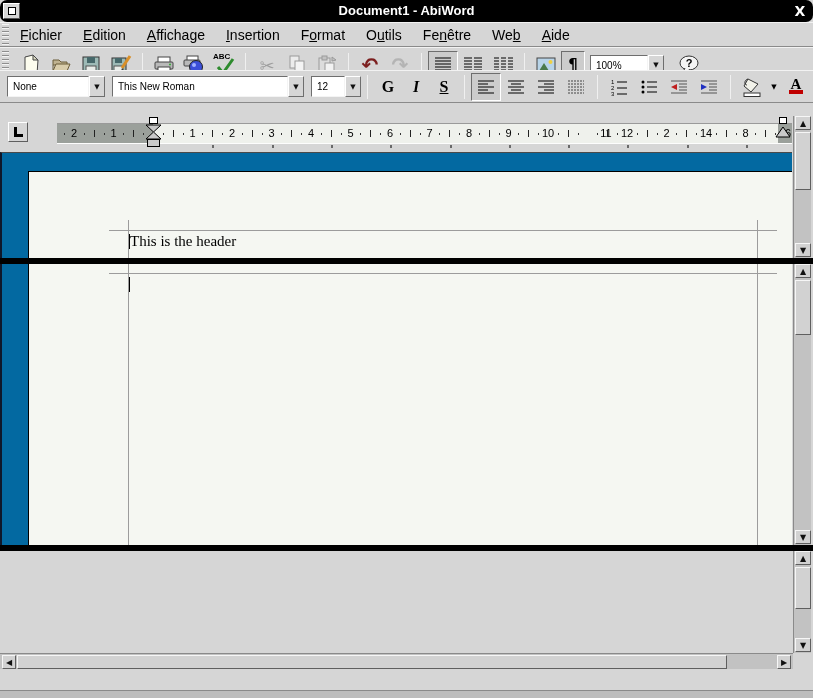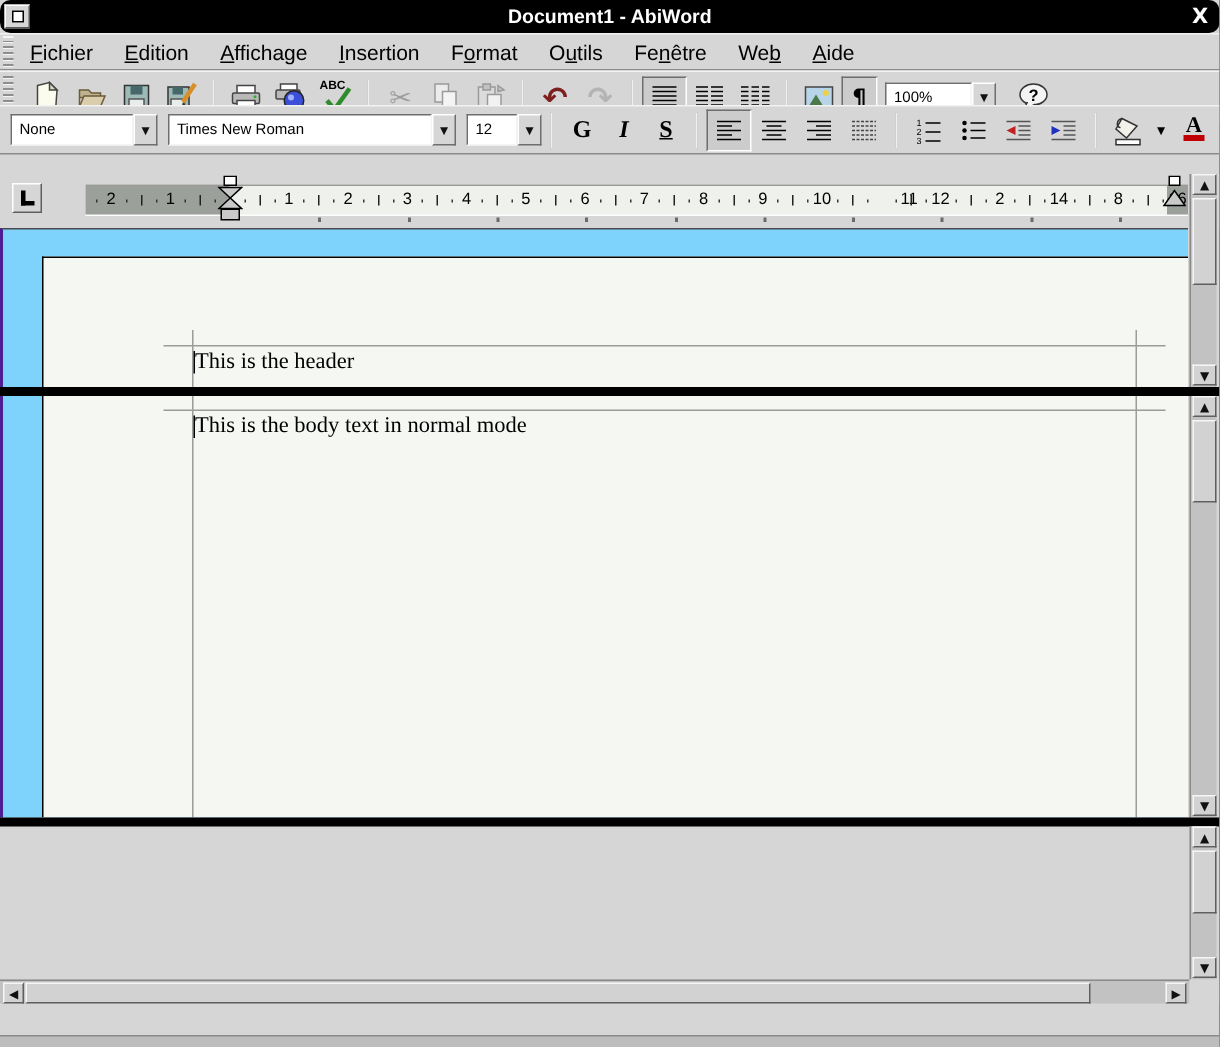--- a/index.html
+++ b/index.html
@@ -67,21 +67,21 @@
     border-top:1px solid #9a9a9a;border-bottom:1px solid #fdfdfd;}
   .ruler-dark{position:absolute;top:0;height:19px;background:#9ba09b;}
   .ruler-num{position:absolute;top:3px;transform:translateX(-50%);font-size:11px;line-height:13px;}
   .ruler-half{position:absolute;top:6px;width:1px;height:7px;background:#222;}
   .ruler-dot{position:absolute;top:9px;width:1px;height:2px;background:#333;}
   .tabzone{position:absolute;left:0;top:29px;width:813px;height:4px;}
   .tabmark{position:absolute;top:0;width:2px;height:3px;background:#6a6a6a;}
   .indent-marker{position:absolute;}
 
   
-  .pane{position:absolute;left:0;width:792px;background:#7dd3fc;border-left:2px solid #4c1d95;overflow:hidden;}
+  .pane{position:absolute;left:0;width:792px;background:#0369a1;border-left:2px solid #0f172a;overflow:hidden;}
   .pane1{top:152px;height:106px;border-top:1px solid #4a4a4a;}
   .pane2{top:264px;height:281px;}
   .pane3{top:551px;height:102px;}
   .page{position:absolute;background:#f5f7f2;border-left:1px solid #000;}
   .pane1 .page{left:26px;top:18px;width:766px;height:88px;border-top:1px solid #000;}
   .pane2 .page,.pane3 .page{left:26px;top:0;width:766px;height:100%;}
   .guide-v{position:absolute;width:1px;background:#9c9c9c;}
   .guide-h{position:absolute;height:1px;background:#9c9c9c;}
   .doc-text{position:absolute;font-family:"Liberation Serif",serif;font-size:15px;line-height:15px;white-space:nowrap;}
   .caret{position:absolute;width:1px;height:15px;background:#000;}
@@ -262,21 +262,21 @@
 
   <div class="bar tb2">
     <div class="grip"></div>
     <div style="width:3px;flex:0 0 auto;"></div>
     <div class="combo">
       <div class="field" style="width:82px;">None</div>
       <div class="arrowbtn">▼</div>
     </div>
     <div style="width:7px;flex:0 0 auto;"></div>
     <div class="combo">
-      <div class="field" style="width:176px;">Times New Roman</div>
+      <div class="field" style="width:176px;">This New Roman</div>
       <div class="arrowbtn">▼</div>
     </div>
     <div style="width:7px;flex:0 0 auto;"></div>
     <div class="combo">
       <div class="field" style="width:34px;">12</div>
       <div class="arrowbtn">▼</div>
     </div>
     <div class="tsep"></div>
     <div class="tbtn" style="width:28px;">
       <span class="fmt-letter">G</span>
@@ -480,21 +480,20 @@
   </div>
 
   <div class="splitter" style="top:258px;"></div>
 
   <div class="pane pane2">
     <div class="page">
       <div class="guide-v" style="left:99px;top:0;height:281px;"></div>
       <div class="guide-v" style="left:728px;top:0;height:281px;"></div>
       <div class="guide-h" style="left:80px;top:9px;width:668px;"></div>
       <div class="caret" style="left:100px;top:13px;"></div>
-      <div class="doc-text" style="left:101px;top:13px;">This is the body text in normal mode</div>
     </div>
   </div>
 
   <div class="vsb" style="top:264px;height:281px;">
     <div class="sb-btn" style="top:0;">▲</div>
     <div class="sb-thumb" style="top:16px;height:55px;"></div>
     <div class="sb-btn" style="top:266px;">▼</div>
   </div>
 
   <div class="splitter" style="top:545px;"></div>

